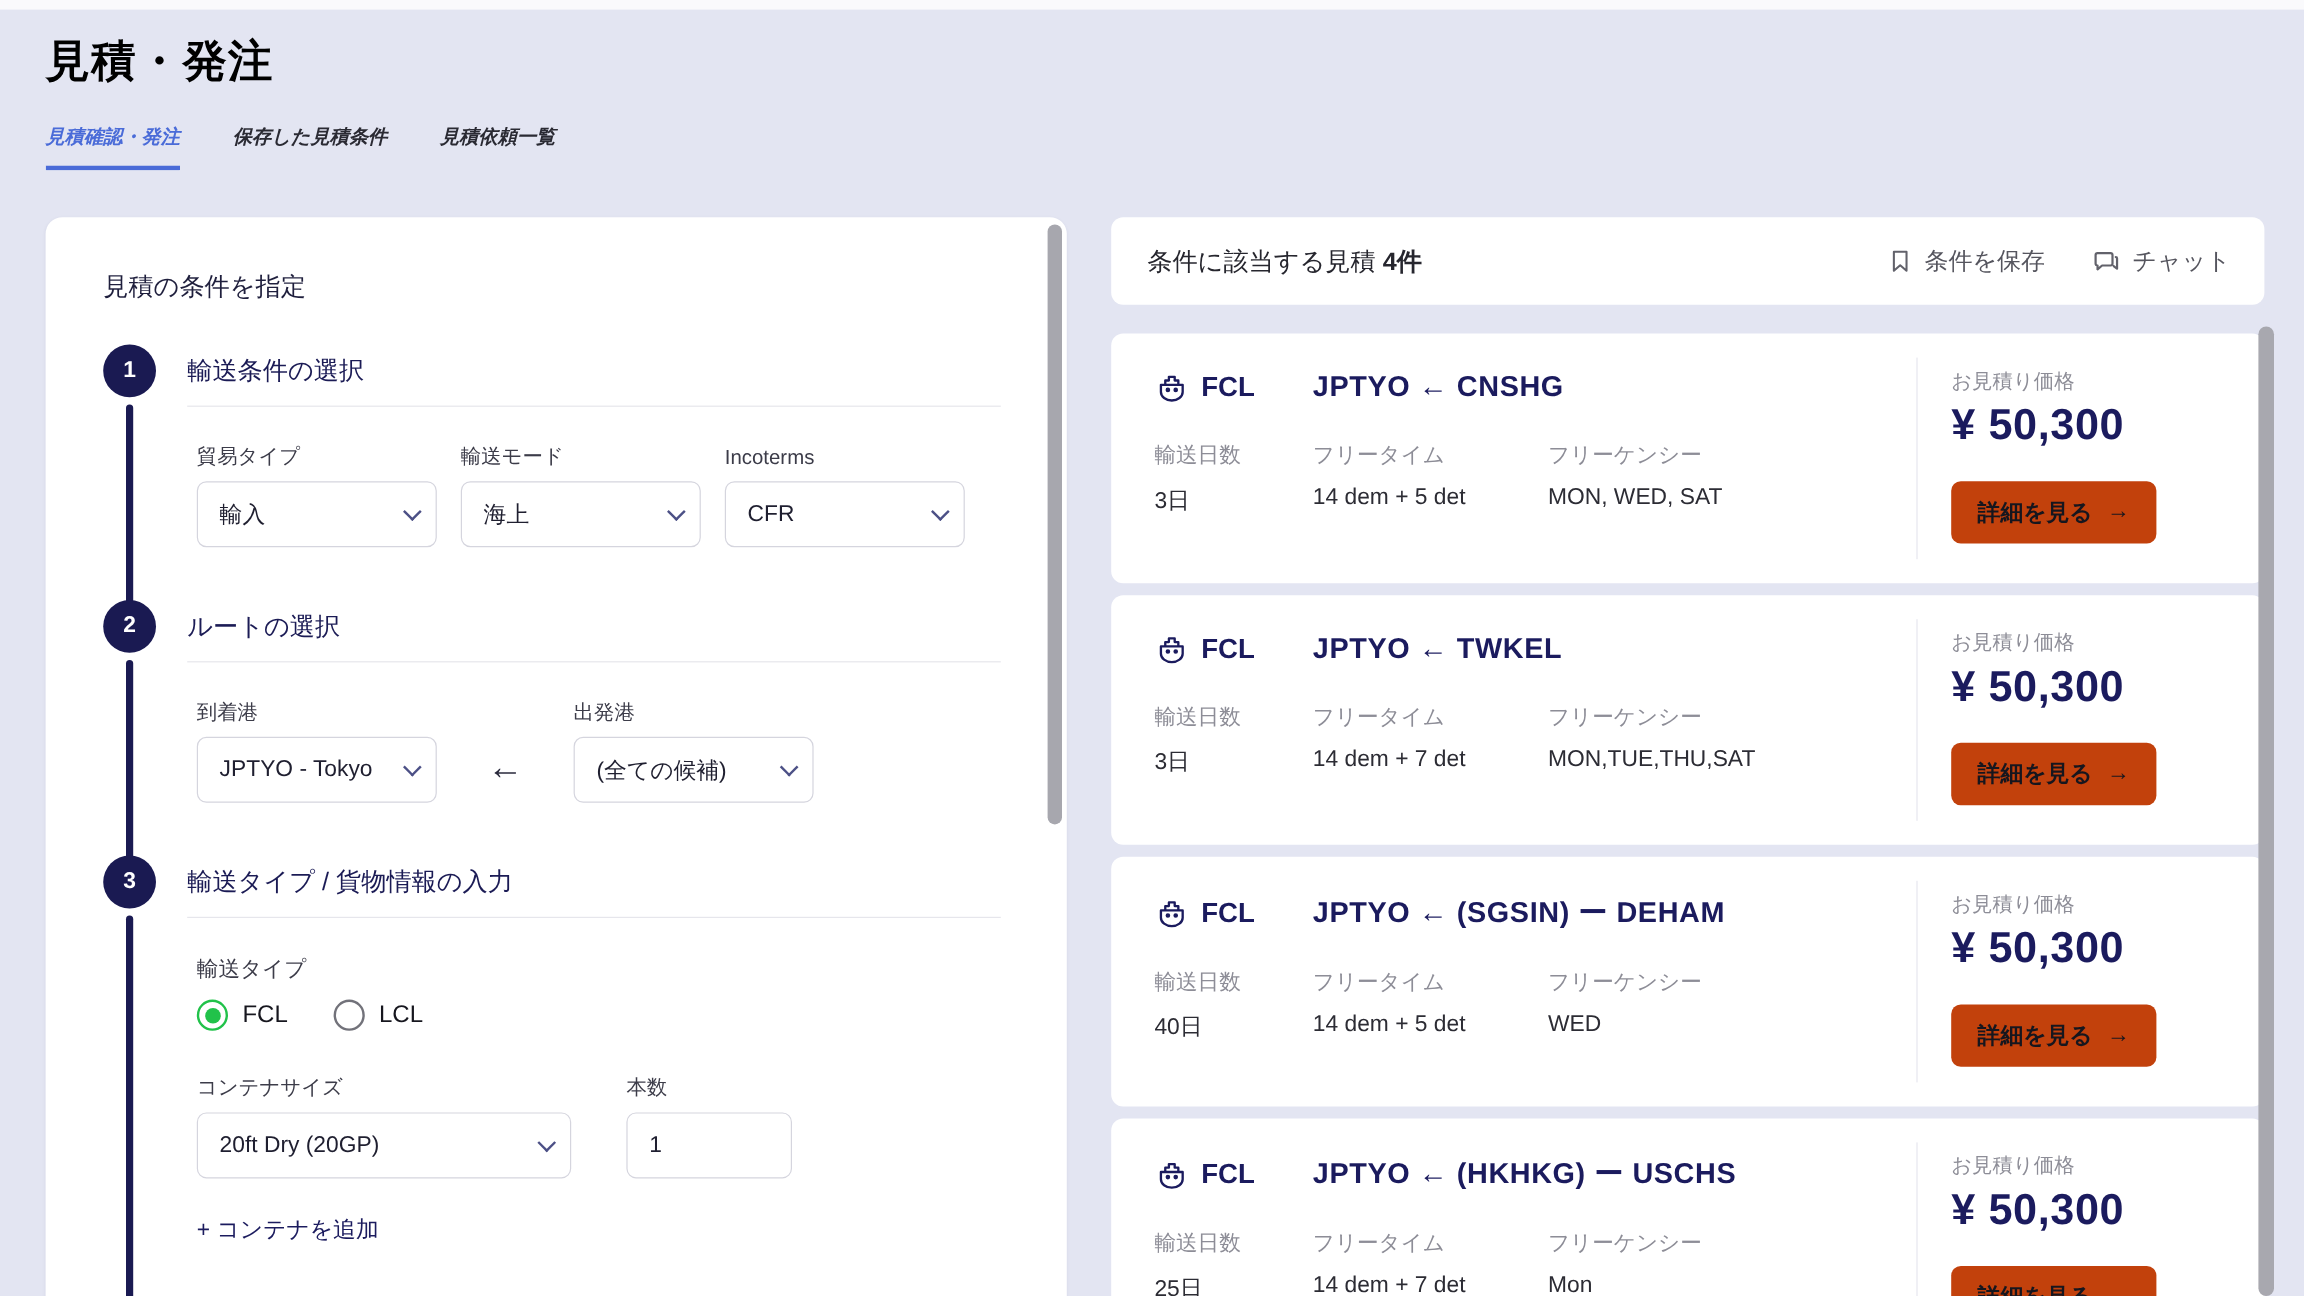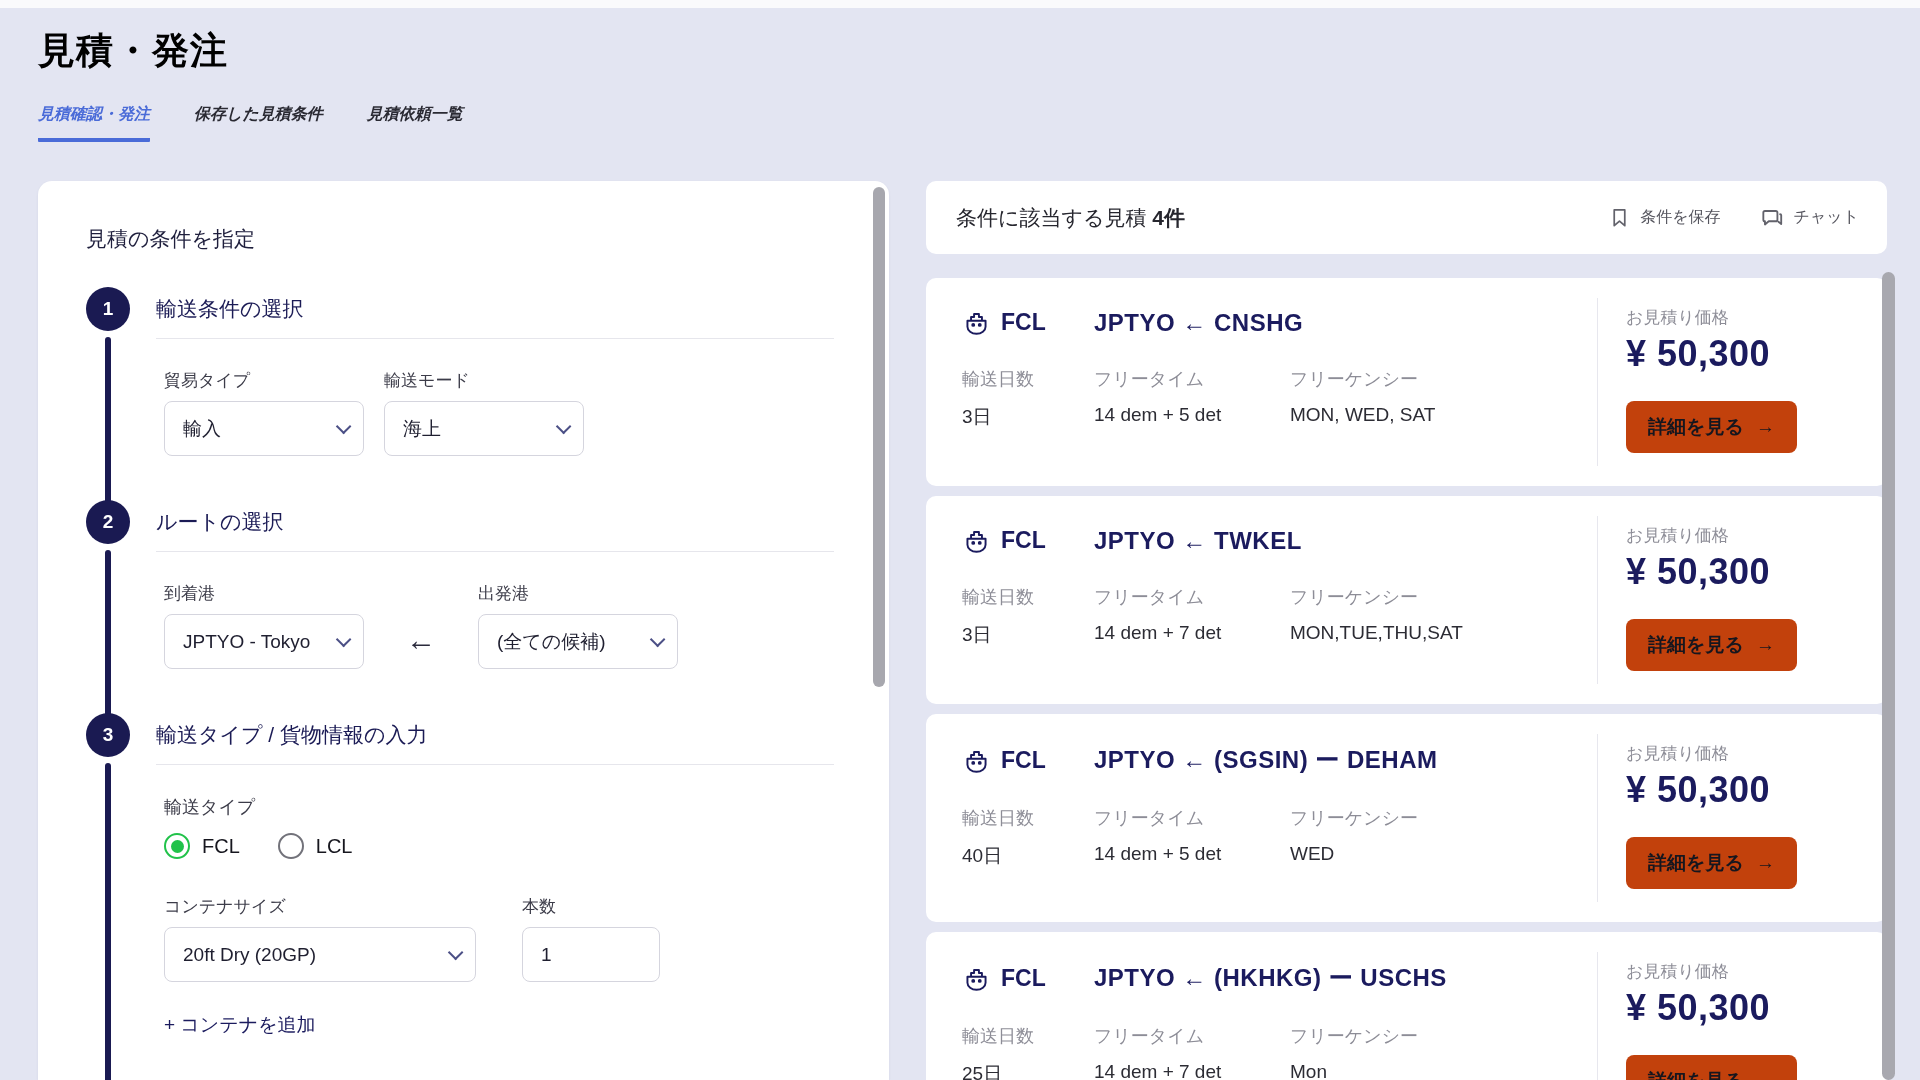--- a/index.html
+++ b/index.html
@@ -53,21 +53,21 @@
   .sub-label { font-size:18px; color:#3c3c49; }
   .add-link { display:inline-block; margin-top:30px; font-size:19px; color:#1b1b5e; cursor:pointer; }
 
   
   .right-col { position:relative; width:961px; }
   .results-header { height:73px; background:#fff; border-radius:10px; display:flex; align-items:center;
     justify-content:space-between; padding:0 28px 0 30px; }
   .results-count { font-size:21px; color:#26262e; }
   .results-count b { font-weight:bold; }
   .header-actions { display:flex; align-items:center; gap:38px; }
-  .action { display:flex; align-items:center; gap:9px; font-size:16px; color:#55555e; cursor:pointer; }
+  .action { display:flex; align-items:center; gap:9px; font-size:20px; color:#55555e; cursor:pointer; }
 
   .card-list { margin-top:24px; display:flex; flex-direction:column; gap:10px; }
   .card { display:flex; background:#fff; border-radius:10px; height:208px; overflow:hidden; }
   .card-left { flex:1; padding:30px 0 0 36px; display:grid; grid-template-columns:132px 196px 1fr; align-content:start; }
   .card-type { display:flex; align-items:center; gap:10px; font-size:23px; font-weight:600; color:#1b1b5e; }
   .card-route { grid-column:2 / 4; font-size:24px; font-weight:600; color:#1b1b5e; letter-spacing:.5px; align-self:center; }
   .cell-label { margin-top:30px; font-size:18px; color:#8d8d97; }
   .cell-value { margin-top:13px; font-size:19px; color:#2c2c34; }
   .card-right { width:290px; border-left:1px solid #e7e7ee; margin:20px 0; padding:8px 24px 0 28px; }
   .price-label { font-size:17px; color:#8d8d97; }
@@ -110,20 +110,27 @@
                 <span class="chevron"></span>
               </div>
             </div>
             <div class="field">
               <label>輸送モード</label>
               <div class="select">
                 <span>海上</span>
                 <span class="chevron"></span>
               </div>
             </div>
+            <div class="field">
+              <label>Incoterms</label>
+              <div class="select">
+                <span>CFR</span>
+                <span class="chevron"></span>
+              </div>
+            </div>
           </div>
         </div>
       </div>
 
       <div class="step">
         <div class="step-circle">2</div>
         <div class="step-title">ルートの選択</div>
         <hr class="step-rule">
         <div class="step-fields">
           <div class="field-row">

